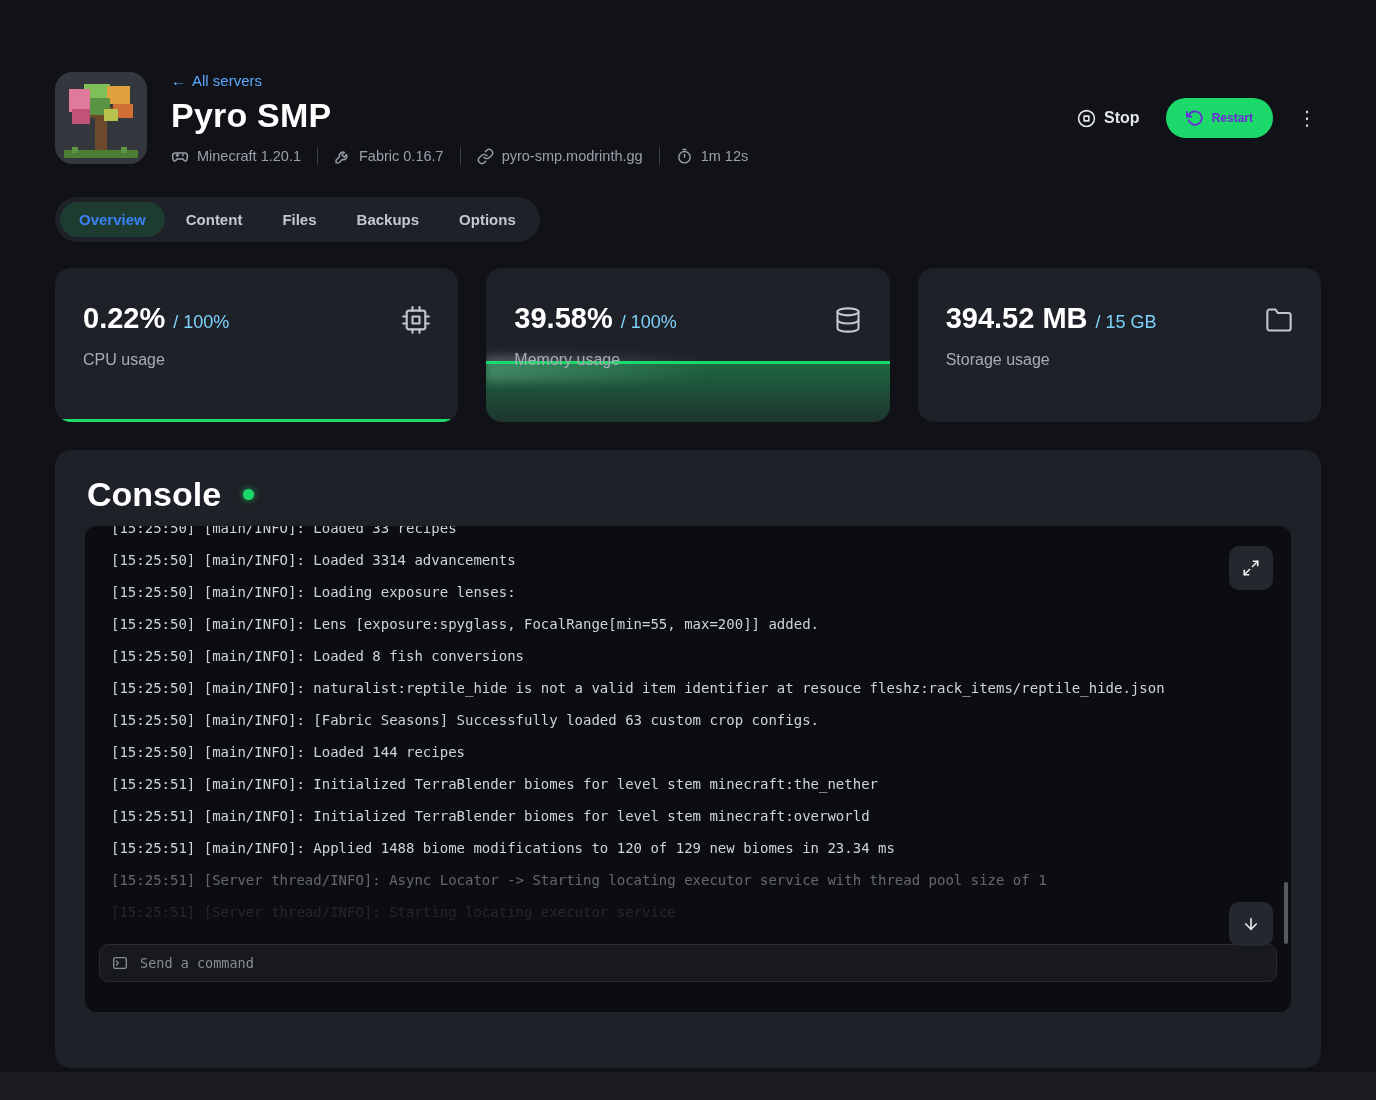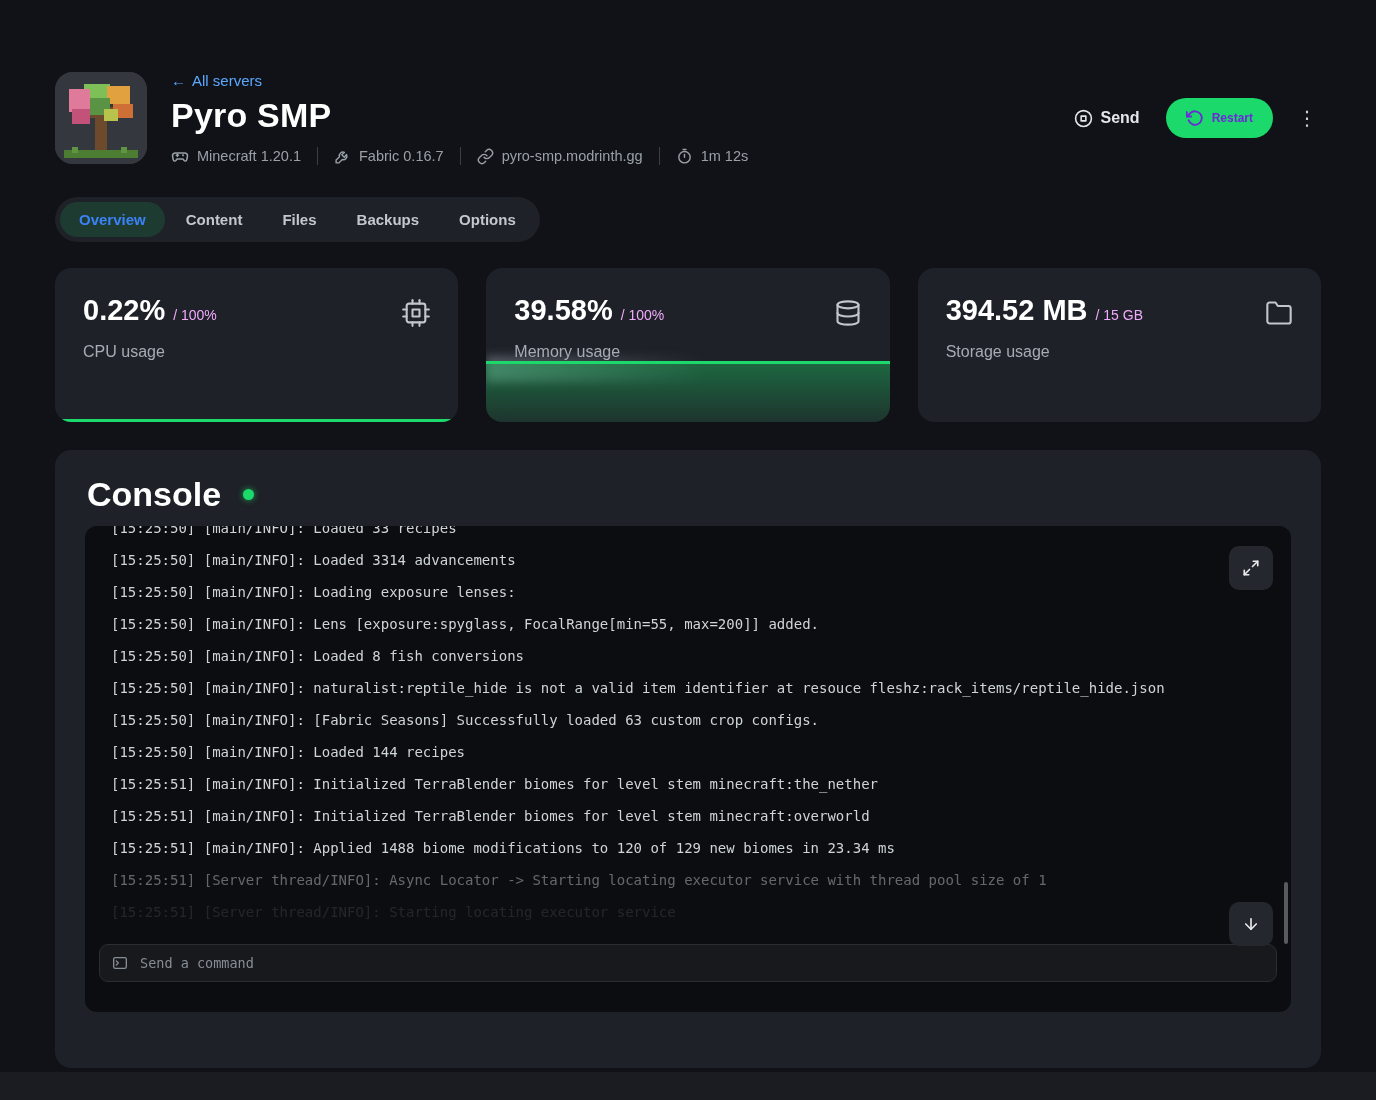--- a/index.html
+++ b/index.html
@@ -60,24 +60,24 @@
     font-family: "Liberation Sans", sans-serif;
   }
   .tab.active { background: rgba(27, 217, 106, 0.14); color: #3b82f6; }
 
   
   .stats-row { display: flex; gap: 28px; margin-top: 26px; }
   .stat-card {
     position: relative; flex: 1; height: 154px;
     background: #1e2127; border-radius: 16px; padding: 26px 28px; overflow: hidden;
   }
-  .stat-top { display: flex; justify-content: space-between; align-items: flex-end; position: relative; z-index: 2; }
+  .stat-top { display: flex; justify-content: space-between; align-items: center; position: relative; z-index: 2; margin-top: 8px; }
   .stat-value-row { display: flex; align-items: baseline; gap: 8px; }
   .stat-value { font-size: 29px; font-weight: 700; color: #ffffff; }
-  .stat-max { font-size: 14px; color: #f0abfc; }
+  .stat-max { font-size: 18px; color: #7dd3fc; }
   .stat-icon { color: #c2c7cd; margin-top: 2px; }
   .stat-label { margin-top: 16px; font-size: 16px; color: #a7acb4; position: relative; z-index: 2; }
   .stat-fill {
     position: absolute; left: 0; right: 0; bottom: 0; z-index: 1;
     border-top: 3px solid #1bd96a;
     background: linear-gradient(180deg, rgba(27,217,106,0.38), rgba(27,217,106,0.10));
   }
   .label-glow {
     position: absolute; left: 0; top: 88px; width: 55%; height: 26px; z-index: 1;
     background: linear-gradient(90deg, rgba(140,150,160,0.50), rgba(140,150,160,0));
@@ -195,21 +195,21 @@
         </span>
       </div>
     </div>
 
     <div class="header-actions">
       <button class="stop-btn">
         <svg width="19" height="19" viewBox="0 0 24 24" fill="none" stroke="currentColor" stroke-width="2" stroke-linecap="round" stroke-linejoin="round">
             <circle cx="12" cy="12" r="10"></circle>
             <rect x="9" y="9" width="6" height="6"></rect>
           </svg>
-        <span>Send</span>
+        <span>Stop</span>
       </button>
       <button class="restart-btn">
         <svg width="18" height="18" viewBox="0 0 24 24" fill="none" stroke="currentColor" stroke-width="2.4" stroke-linecap="round" stroke-linejoin="round">
             <polyline points="1 4 1 10 7 10"></polyline>
             <path d="M3.51 15a9 9 0 1 0 2.13-9.36L1 10"></path>
           </svg>
         <span>Restart</span>
       </button>
       <button class="kebab-btn">⋮</button>
     </div>

